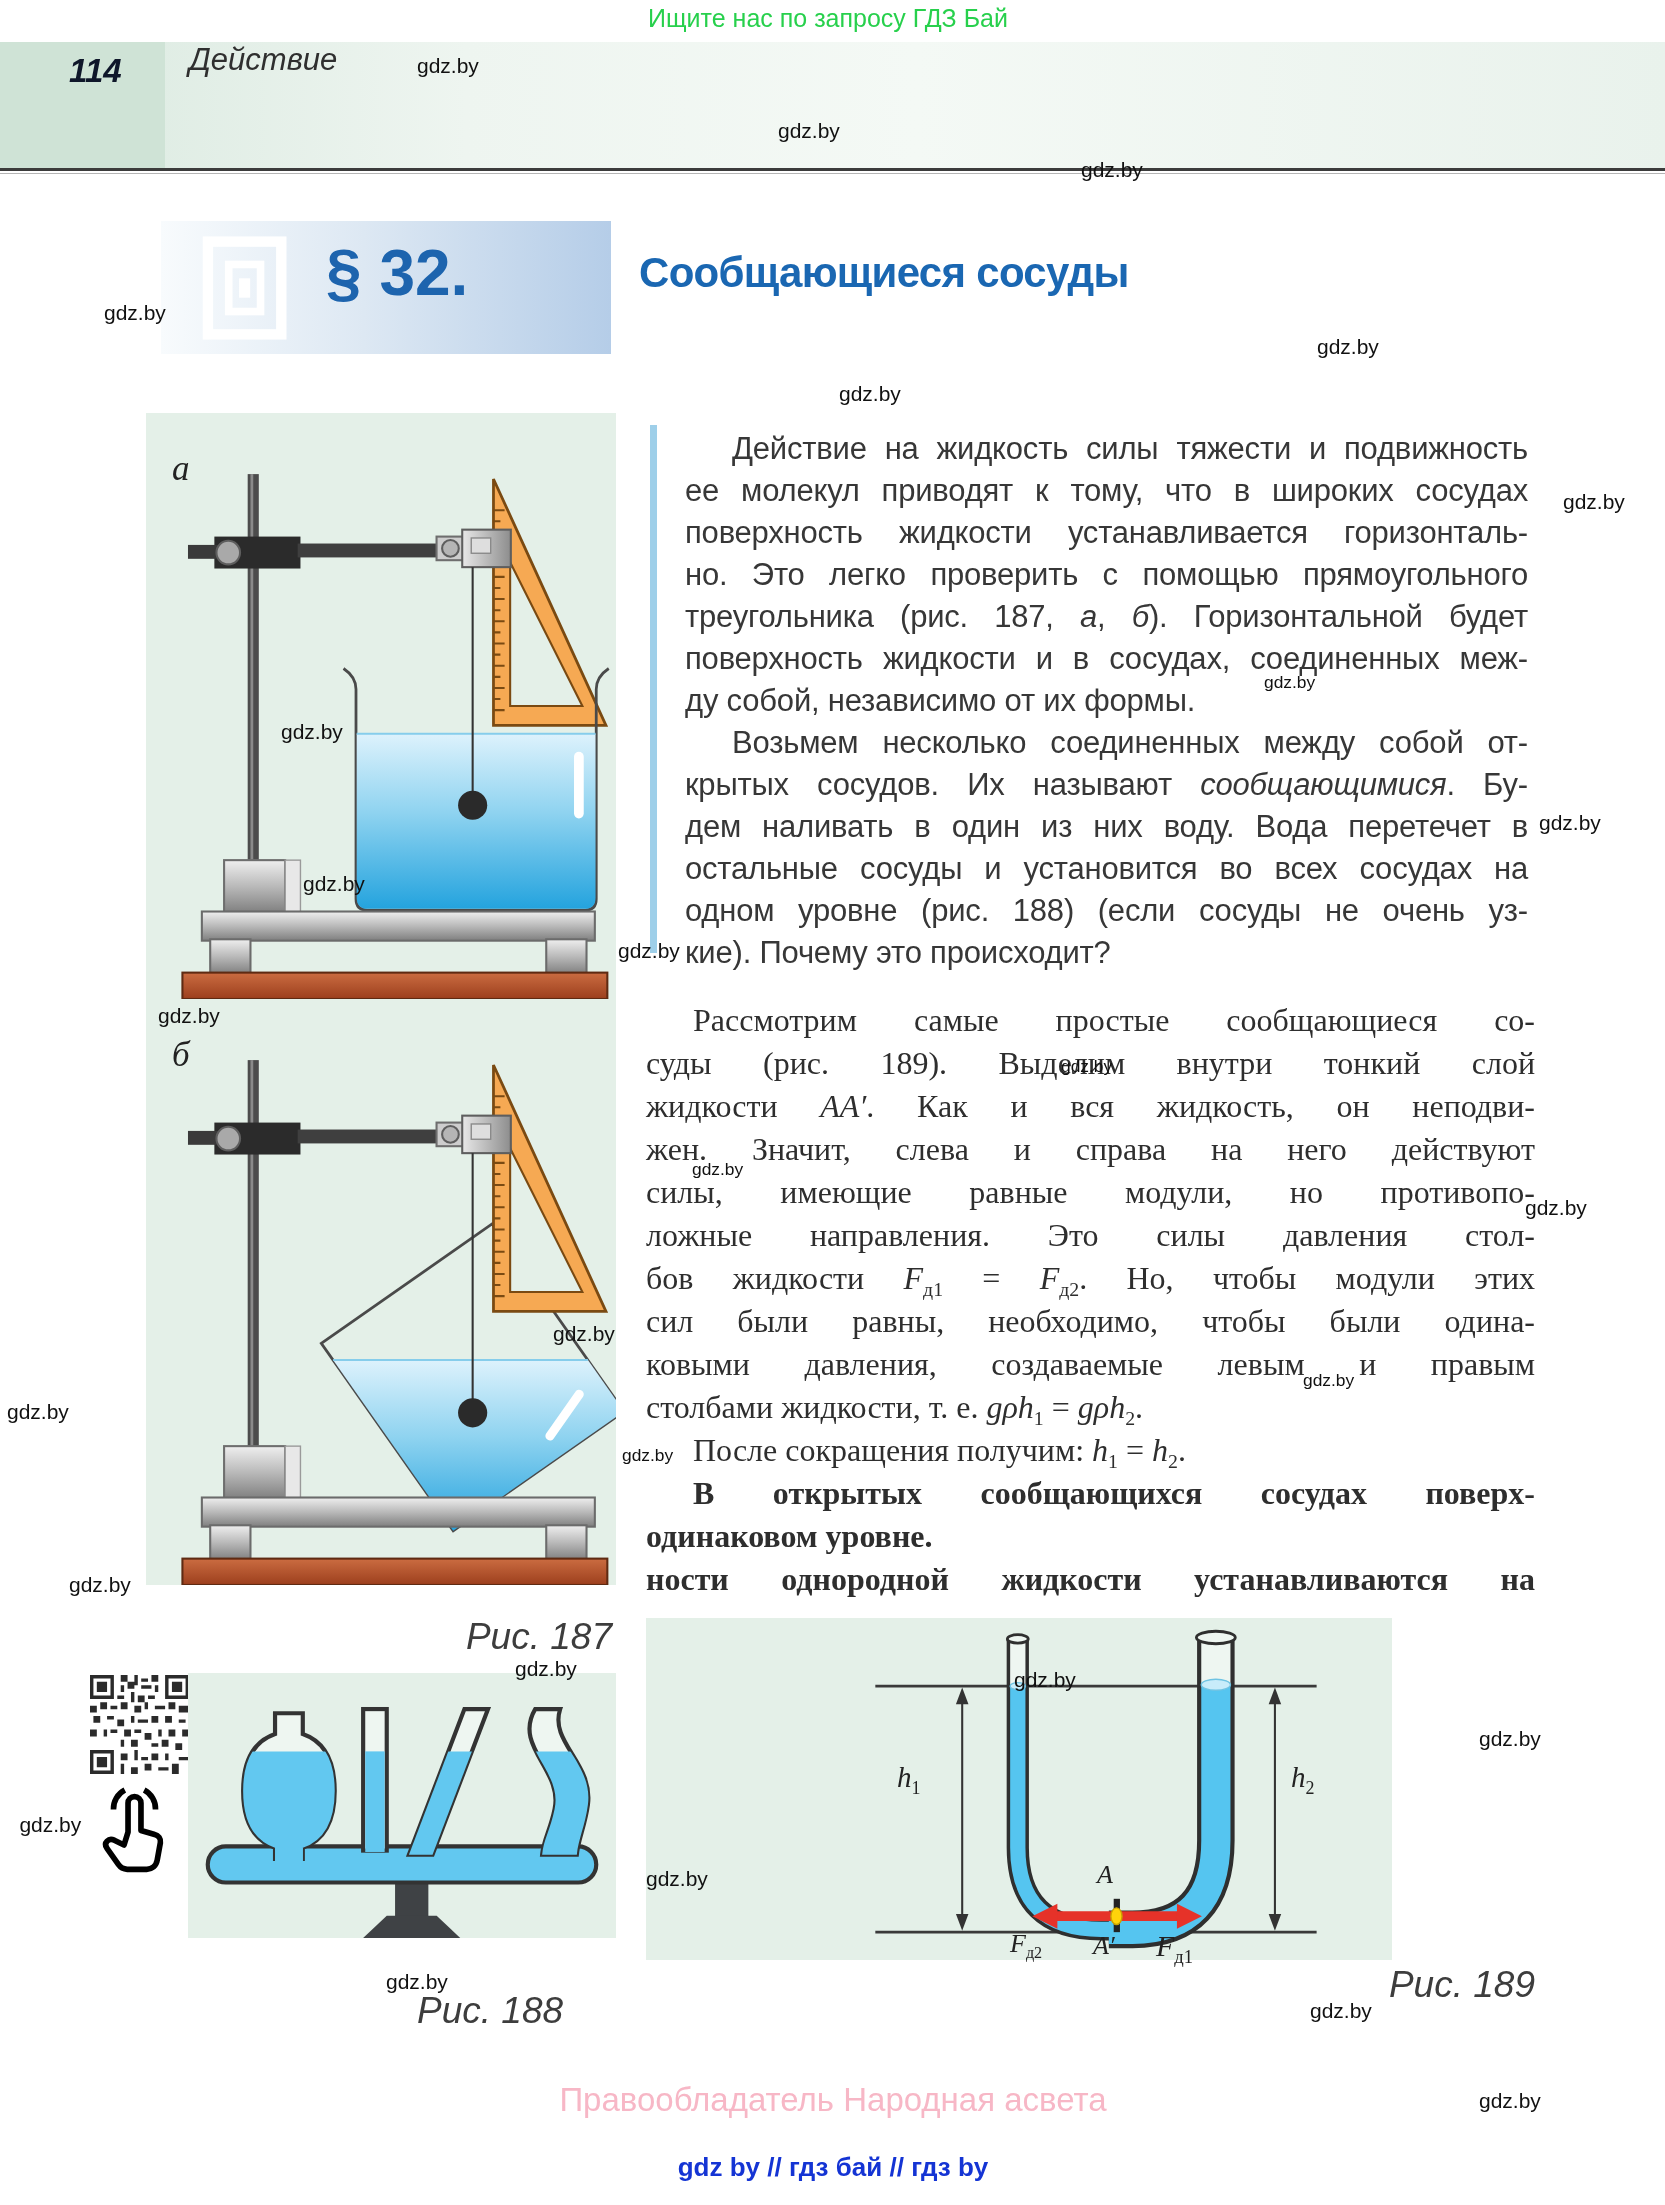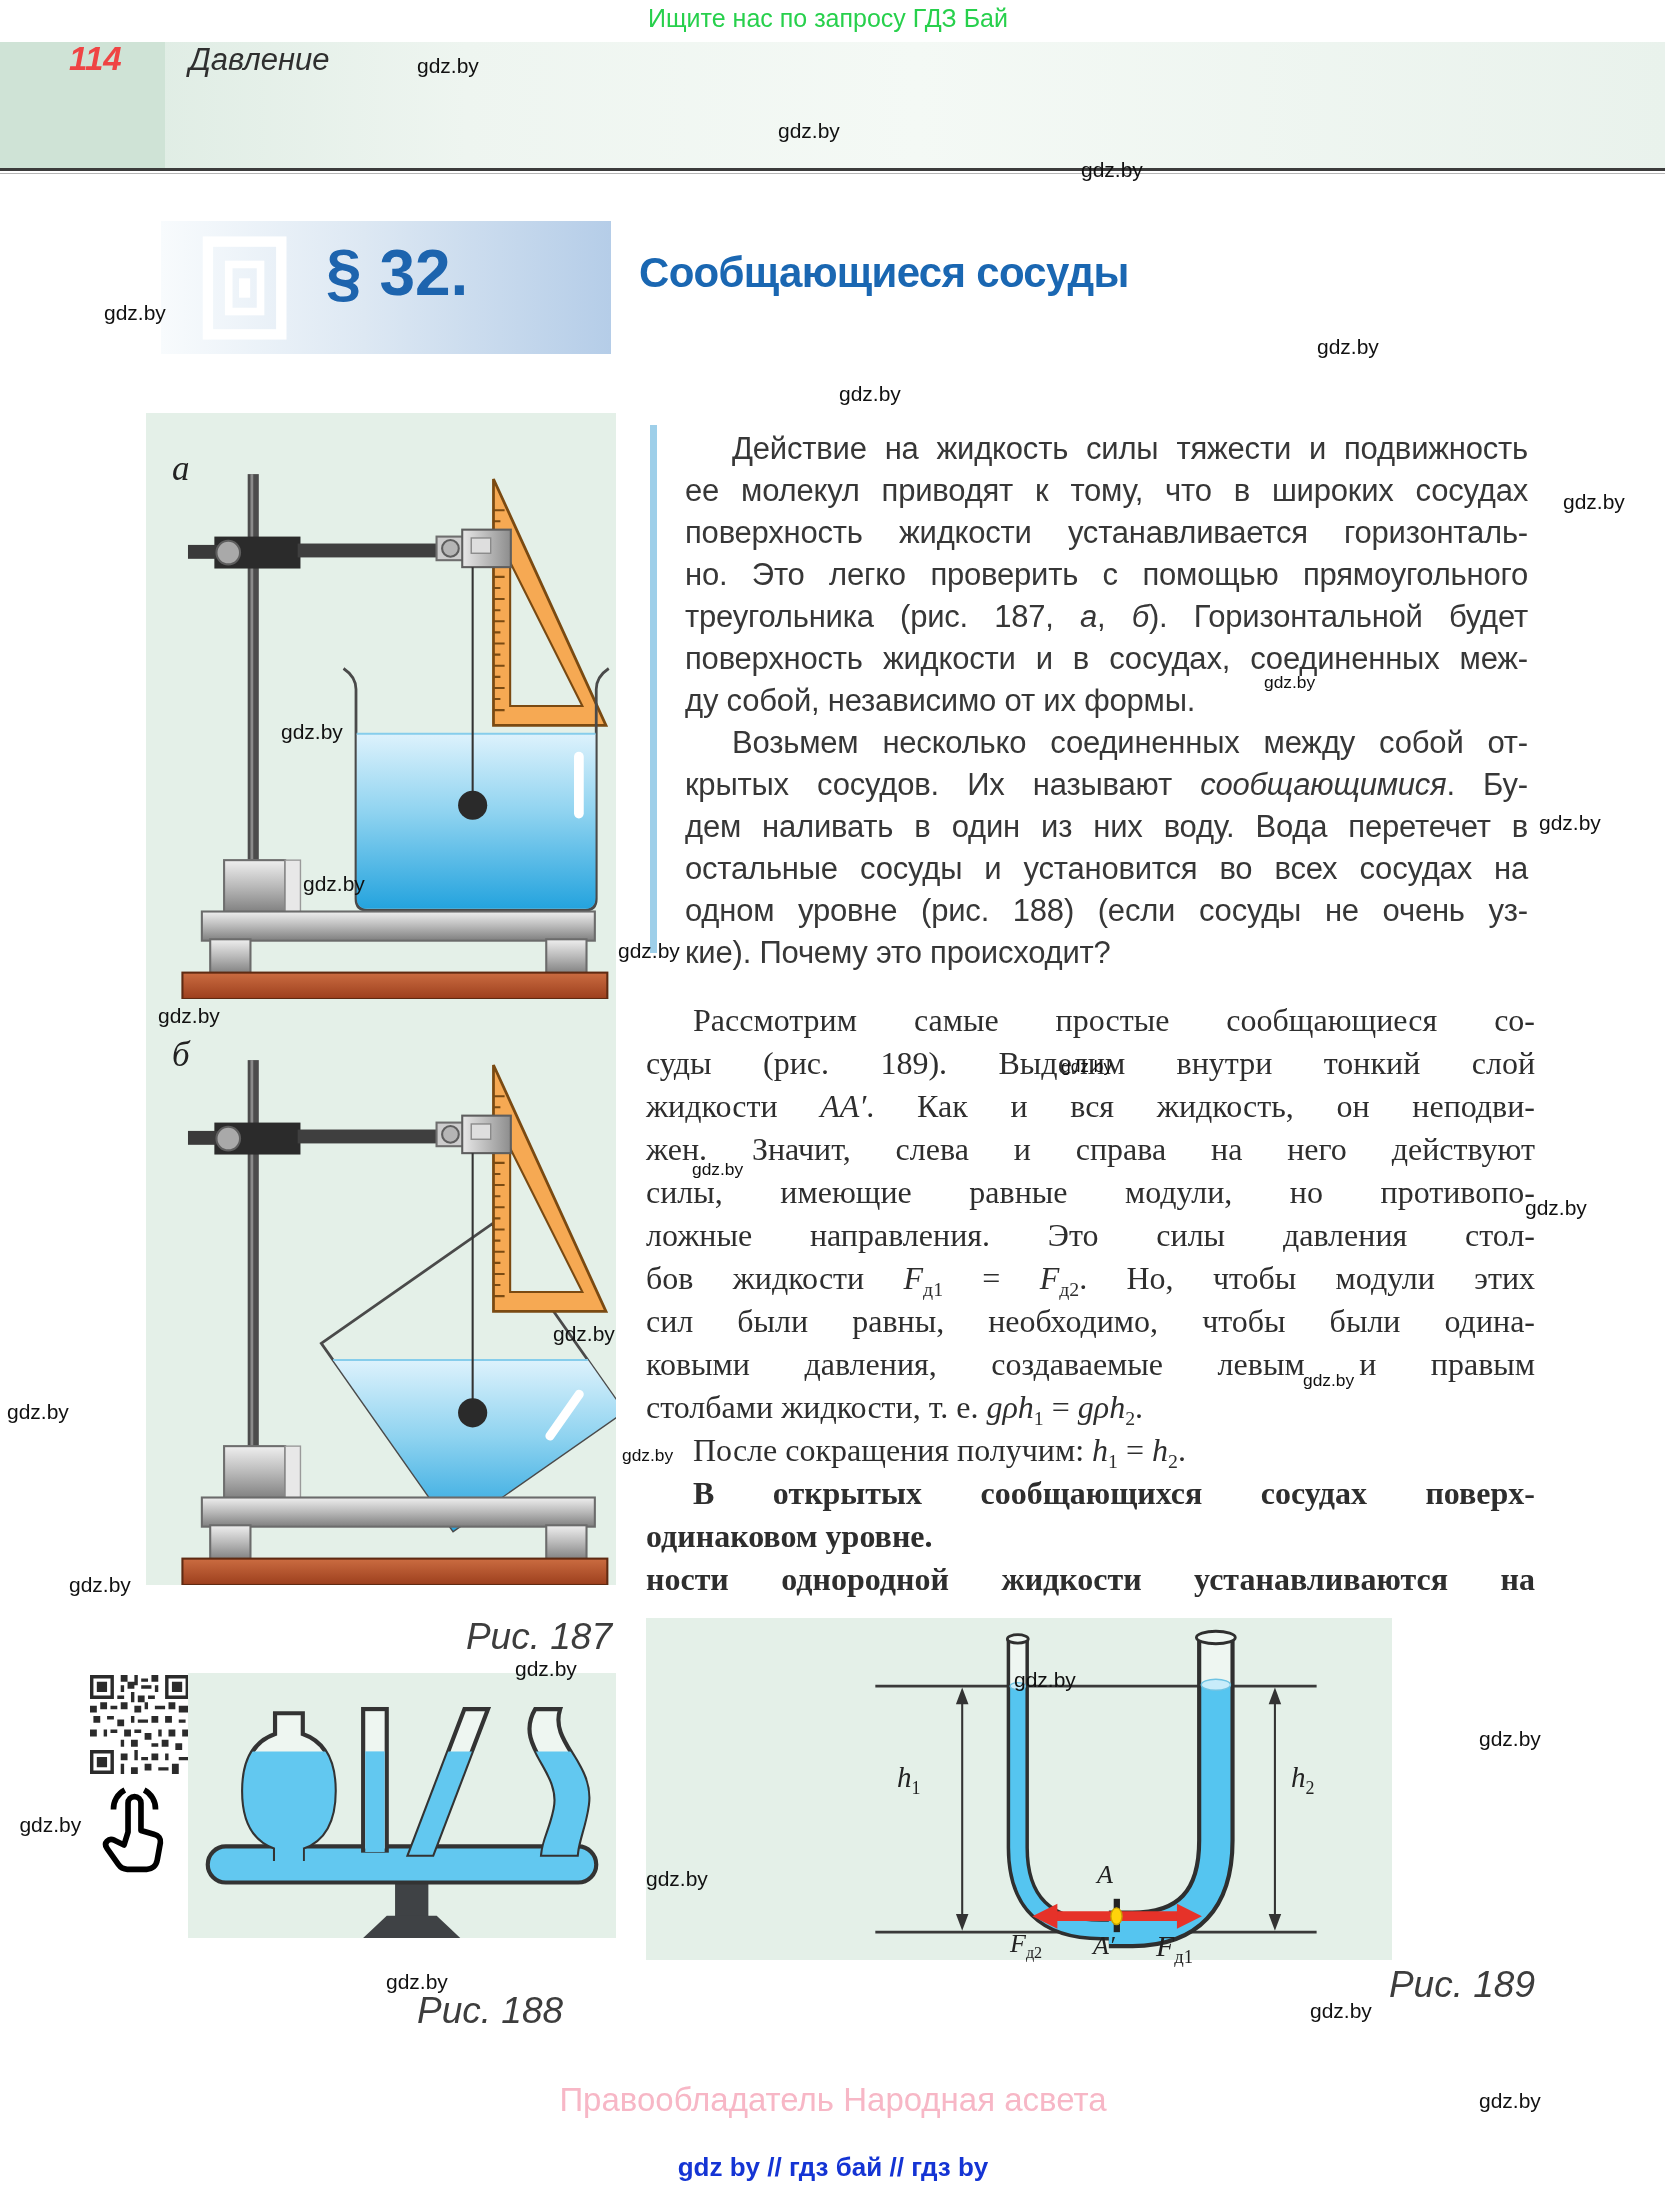--- a/index.html
+++ b/index.html
@@ -9,21 +9,21 @@
 
   
   #banner{left:0;right:10px;top:4.2px;text-align:center;font-size:25px;color:#27d04c;}
 
   
   #band{left:0;top:42px;width:1666px;height:126px;
         background:linear-gradient(90deg,#d9e9df 0%,#eef5f0 28%,#f4f9f5 55%,#e9f2ec 100%);}
   #band-cell{left:0;top:0;width:165px;height:126px;background:#cfe3d6;}
   #band-rule{left:0;top:168px;width:1666px;height:2.8px;background:#3c3c3c;}
   #band-rule2{left:0;top:173px;width:1666px;height:1.4px;background:#b5b5b5;}
-  #page-number{left:69px;top:40px;font-size:33px;font-weight:bold;font-style:italic;color:#ef4444;}
+  #page-number{left:69px;top:52px;font-size:33px;font-weight:bold;font-style:italic;color:#0f172a;}
   #chapter-title{left:189px;top:42px;font-size:31px;font-style:italic;color:#2f2f2f;}
 
   
   #s32-box{left:161px;top:221px;width:450px;height:133px;
            background:linear-gradient(90deg,#f8fbfd 0%,#dde8f3 45%,#b5cde8 100%);}
   #s32-number{left:326px;top:236px;width:278px;font-size:64px;font-weight:bold;color:#1d64ae;}
   #section-title{left:639px;top:249px;font-size:42px;font-weight:bold;color:#1a67b2;letter-spacing:-0.7px;}
 
   
   #intro-bar{left:650px;top:425px;width:7px;height:528px;background:#9ecfe9;}
@@ -66,21 +66,21 @@
 <body>
 
 <div id="page">
 
   <div class="abs" id="banner">Ищите нас по запросу ГДЗ Бай</div>
 
   <div class="abs" id="band">
     <div class="abs" id="band-cell"></div>
   </div>
   <div class="abs" id="page-number">114</div>
-  <div class="abs" id="chapter-title">Давление</div>
+  <div class="abs" id="chapter-title">Действие</div>
   <div class="abs" id="band-rule"></div>
   <div class="abs" id="band-rule2"></div>
 
   <div class="abs" id="s32-box">
     <svg class="abs" style="left:40px;top:14px" width="90" height="106" viewBox="0 0 130 152">
       <rect x="10" y="9" width="106" height="134" fill="none" stroke="#ffffff" stroke-width="15"></rect>
       <rect x="40" y="42" width="46" height="68" fill="none" stroke="#ffffff" stroke-width="11"></rect>
       <rect x="55" y="62" width="16" height="28" fill="#ffffff"></rect>
     </svg>
   </div>

